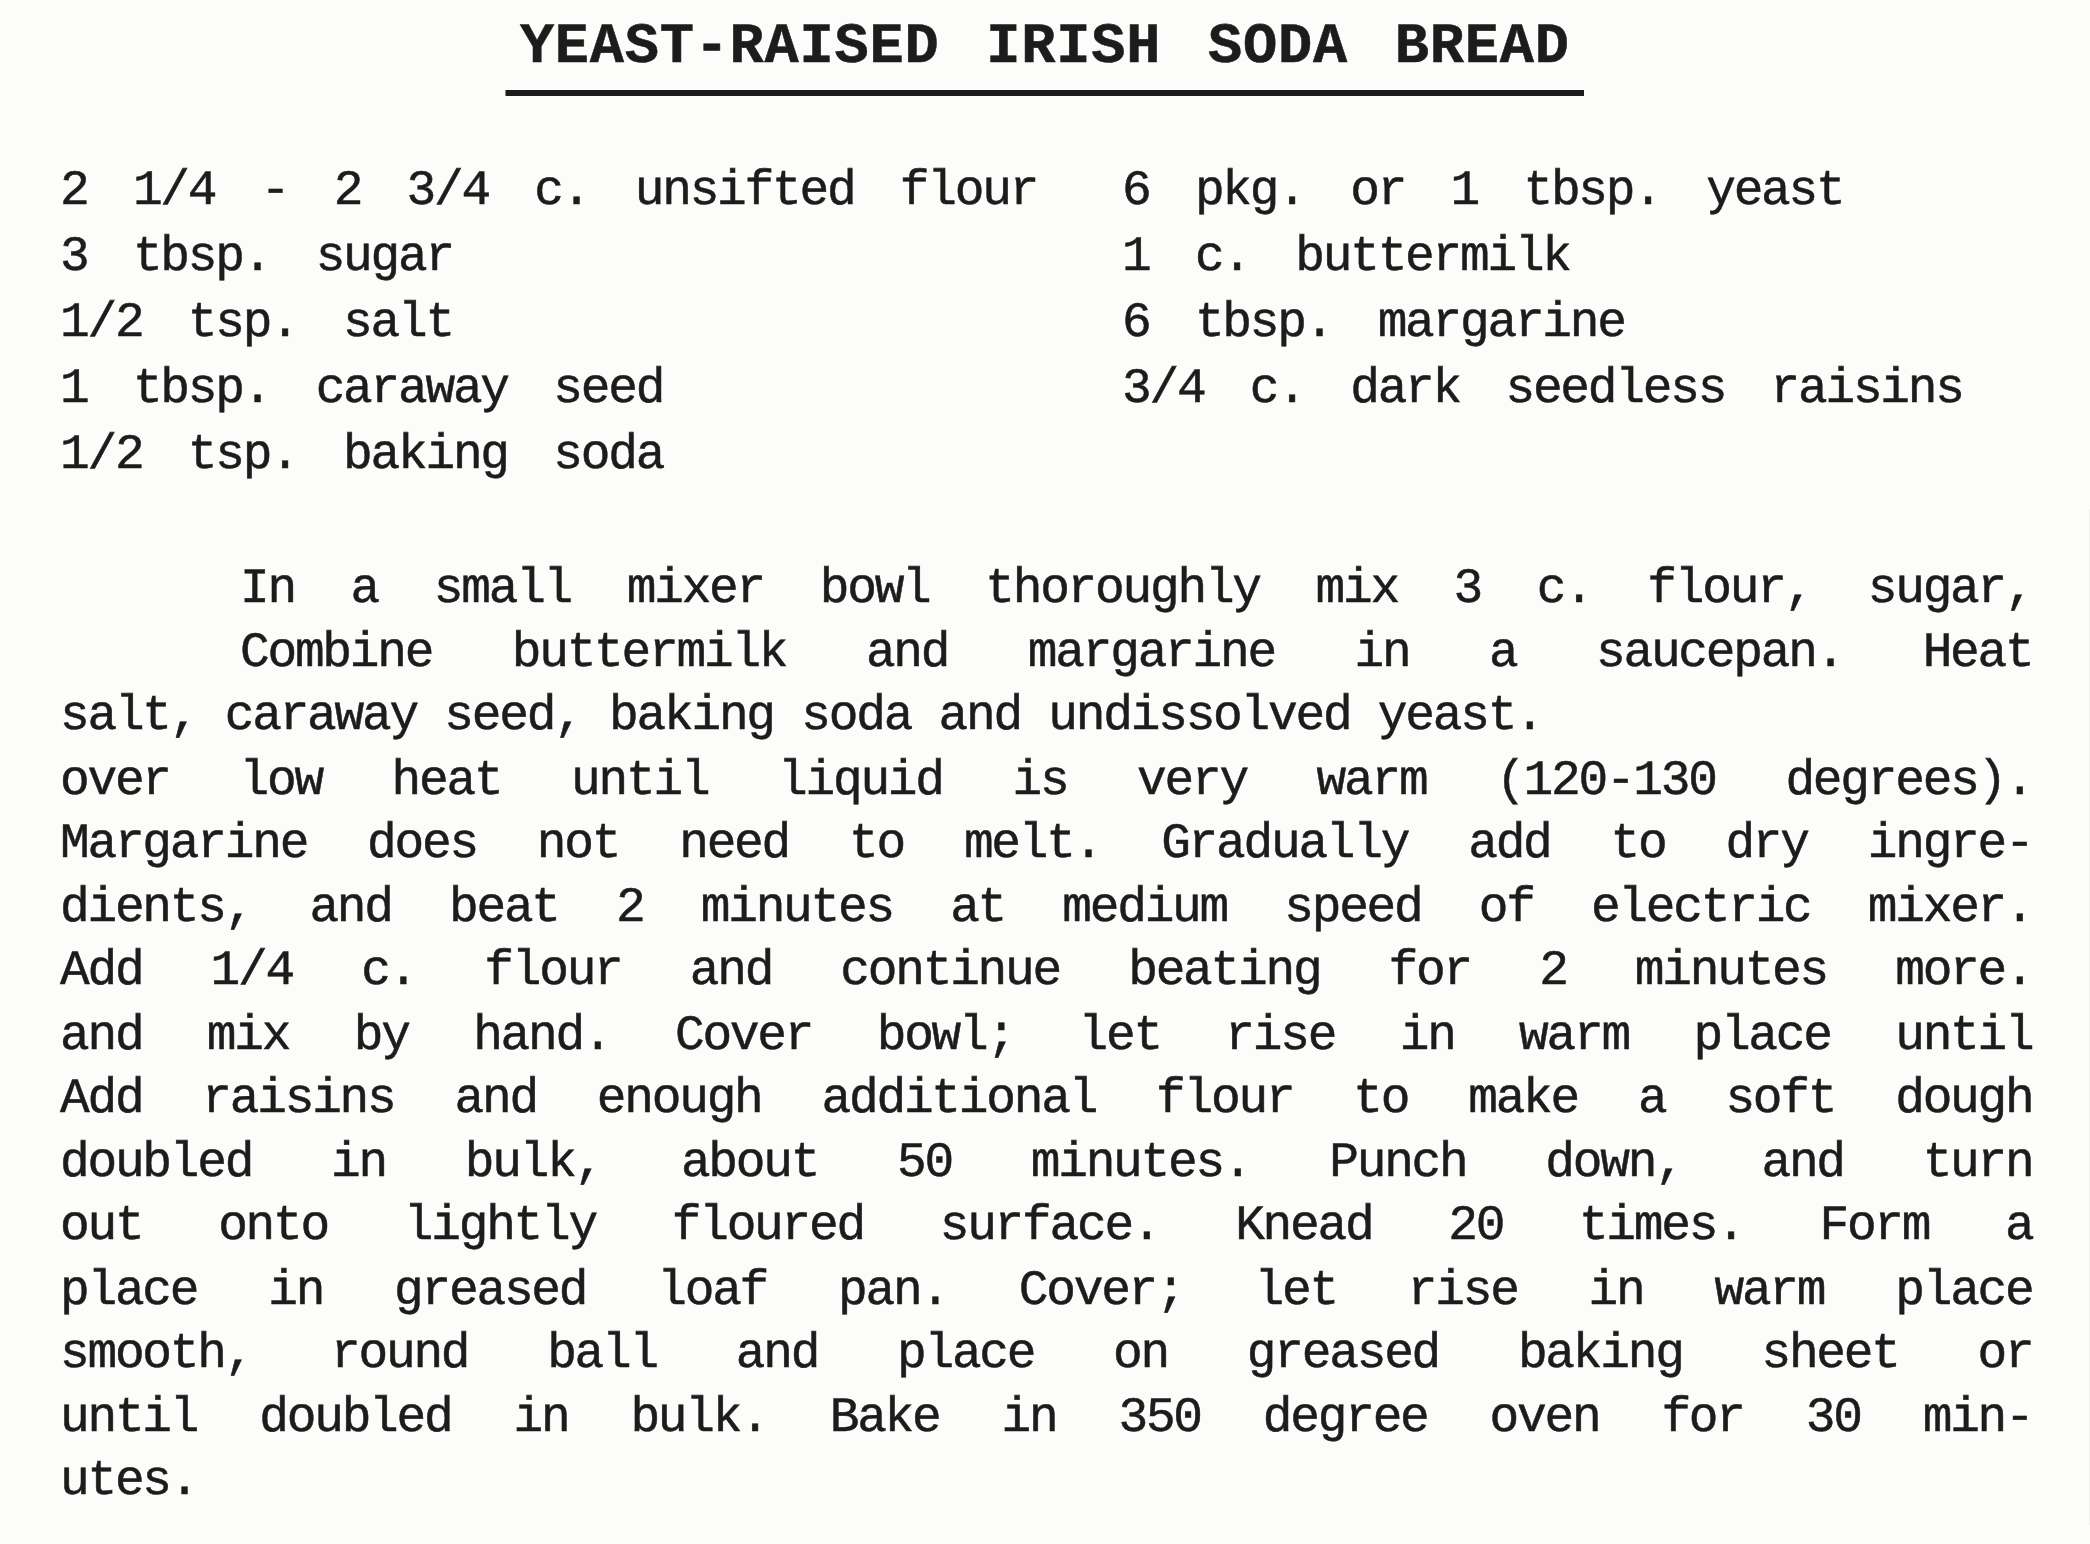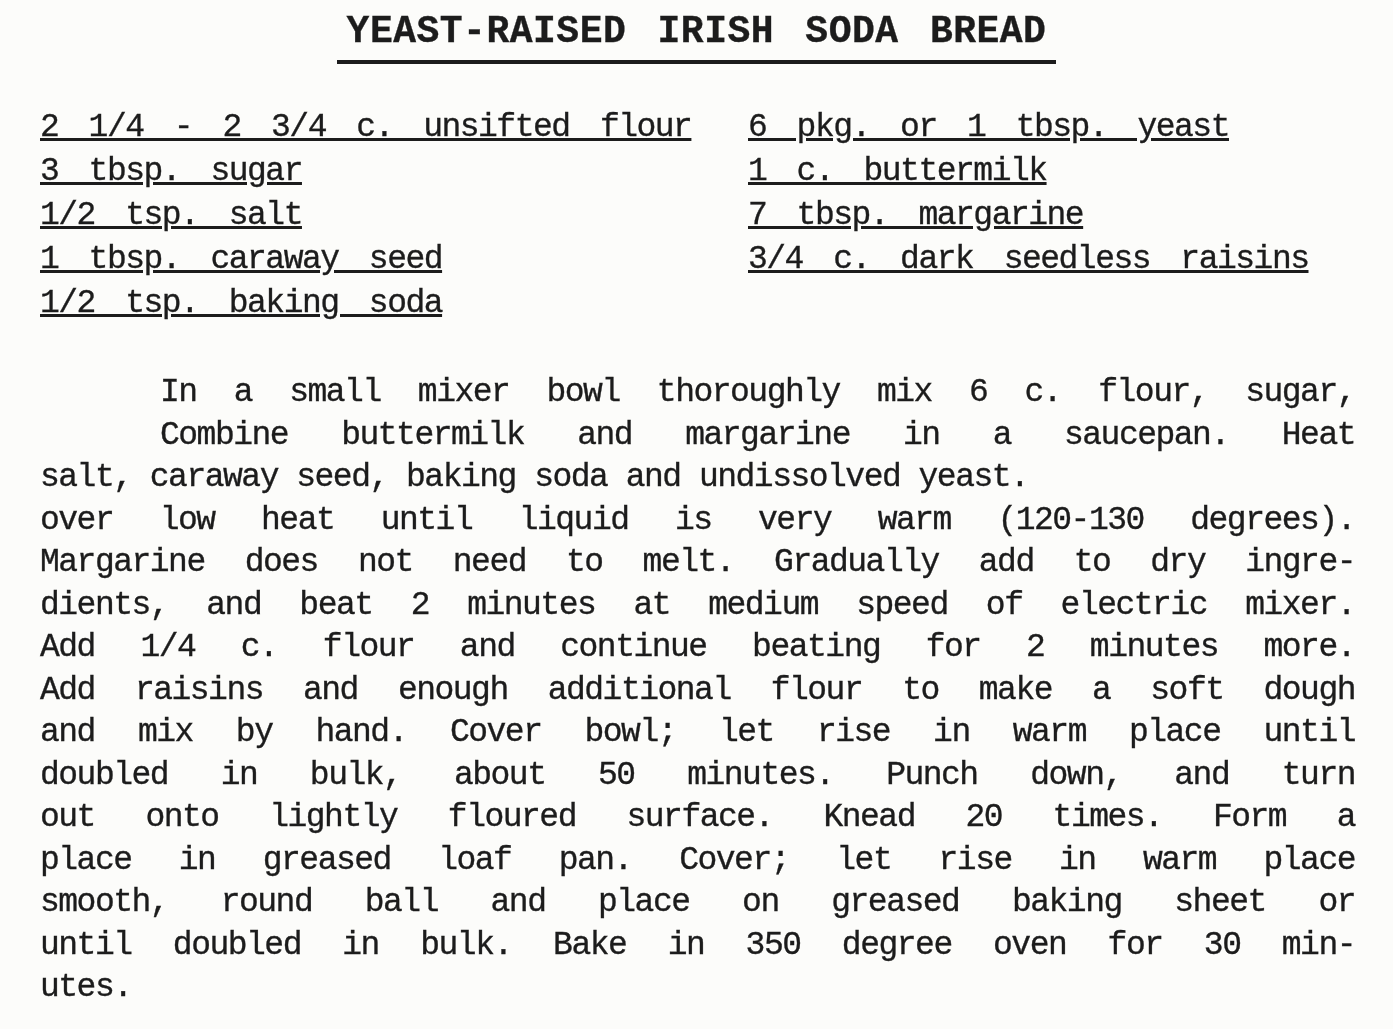--- a/index.html
+++ b/index.html
@@ -40,21 +40,20 @@
     letter-spacing: -1.5px;
     word-spacing: 12px;
   }
   .ing-col { flex: 0 0 auto; }
   .ing-left  { width: 708px; }
   .ing-right { flex: 1 1 auto; }
   .ing-line {
     height: 44px;
     line-height: 44px;
     white-space: nowrap;
-    text-decoration: underline;
   }
   
   .instructions {
     margin-top: 46px;
     padding: 0 38px 0 40px;
     font-size: 33px;
     letter-spacing: -1.5px;
   }
   .ins-line {
     height: 42.5px;
@@ -83,36 +82,36 @@
     <div class="ing-line">2 1/4 - 2 3/4 c. unsifted flour</div>
         <div class="ing-line">3 tbsp. sugar</div>
         <div class="ing-line">1/2 tsp. salt</div>
         <div class="ing-line">1 tbsp. caraway seed</div>
         <div class="ing-line">1/2 tsp. baking soda</div>
       </div>
     <div class="ing-col ing-right">
 
     <div class="ing-line">6 pkg. or 1 tbsp. yeast</div>
         <div class="ing-line">1 c. buttermilk</div>
-        <div class="ing-line">7 tbsp. margarine</div>
+        <div class="ing-line">6 tbsp. margarine</div>
         <div class="ing-line">3/4 c. dark seedless raisins</div>
       </div>
   </section>
 
   <section class="instructions">
 
-  <div class="ins-line indent">In a small mixer bowl thoroughly mix 6 c. flour, sugar,</div>
+  <div class="ins-line indent">In a small mixer bowl thoroughly mix 3 c. flour, sugar,</div>
       <div class="ins-line indent">Combine buttermilk and margarine in a saucepan. Heat</div>
       <div class="ins-line no-justify">salt, caraway seed, baking soda and undissolved yeast.</div>
       <div class="ins-line">over low heat until liquid is very warm (120-130 degrees).</div>
       <div class="ins-line">Margarine does not need to melt. Gradually add to dry ingre-</div>
       <div class="ins-line">dients, and beat 2 minutes at medium speed of electric mixer.</div>
       <div class="ins-line">Add 1/4 c. flour and continue beating for 2 minutes more.</div>
+      <div class="ins-line">and mix by hand. Cover bowl; let rise in warm place until</div>
       <div class="ins-line">Add raisins and enough additional flour to make a soft dough</div>
-      <div class="ins-line">and mix by hand. Cover bowl; let rise in warm place until</div>
       <div class="ins-line">doubled in bulk, about 50 minutes. Punch down, and turn</div>
       <div class="ins-line">out onto lightly floured surface. Knead 20 times. Form a</div>
       <div class="ins-line">place in greased loaf pan. Cover; let rise in warm place</div>
       <div class="ins-line">smooth, round ball and place on greased baking sheet or</div>
       <div class="ins-line">until doubled in bulk. Bake in 350 degree oven for 30 min-</div>
       <div class="ins-line no-justify">utes.</div>
     </section>
 
 </div>
 

